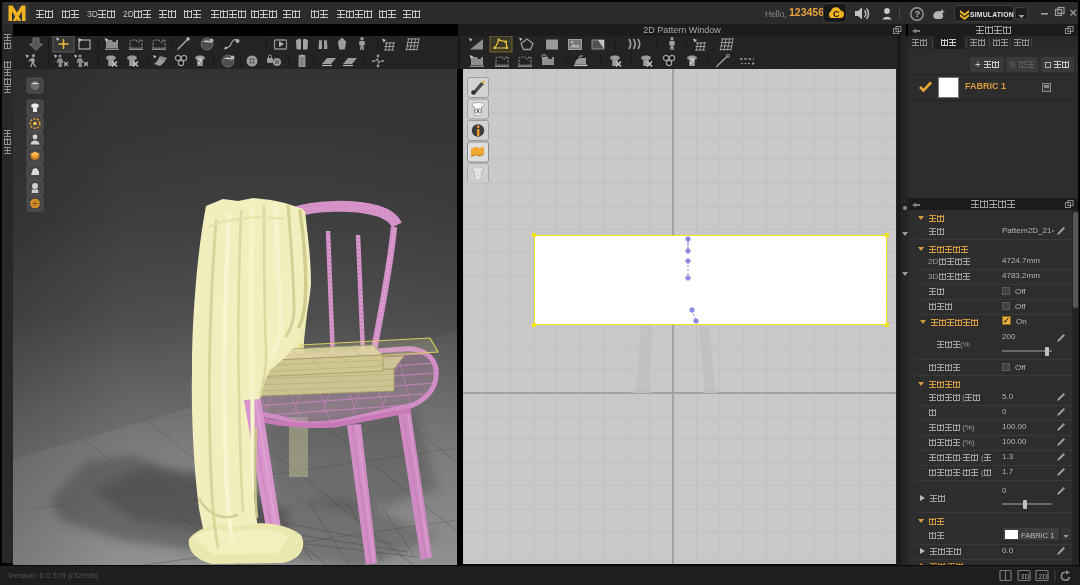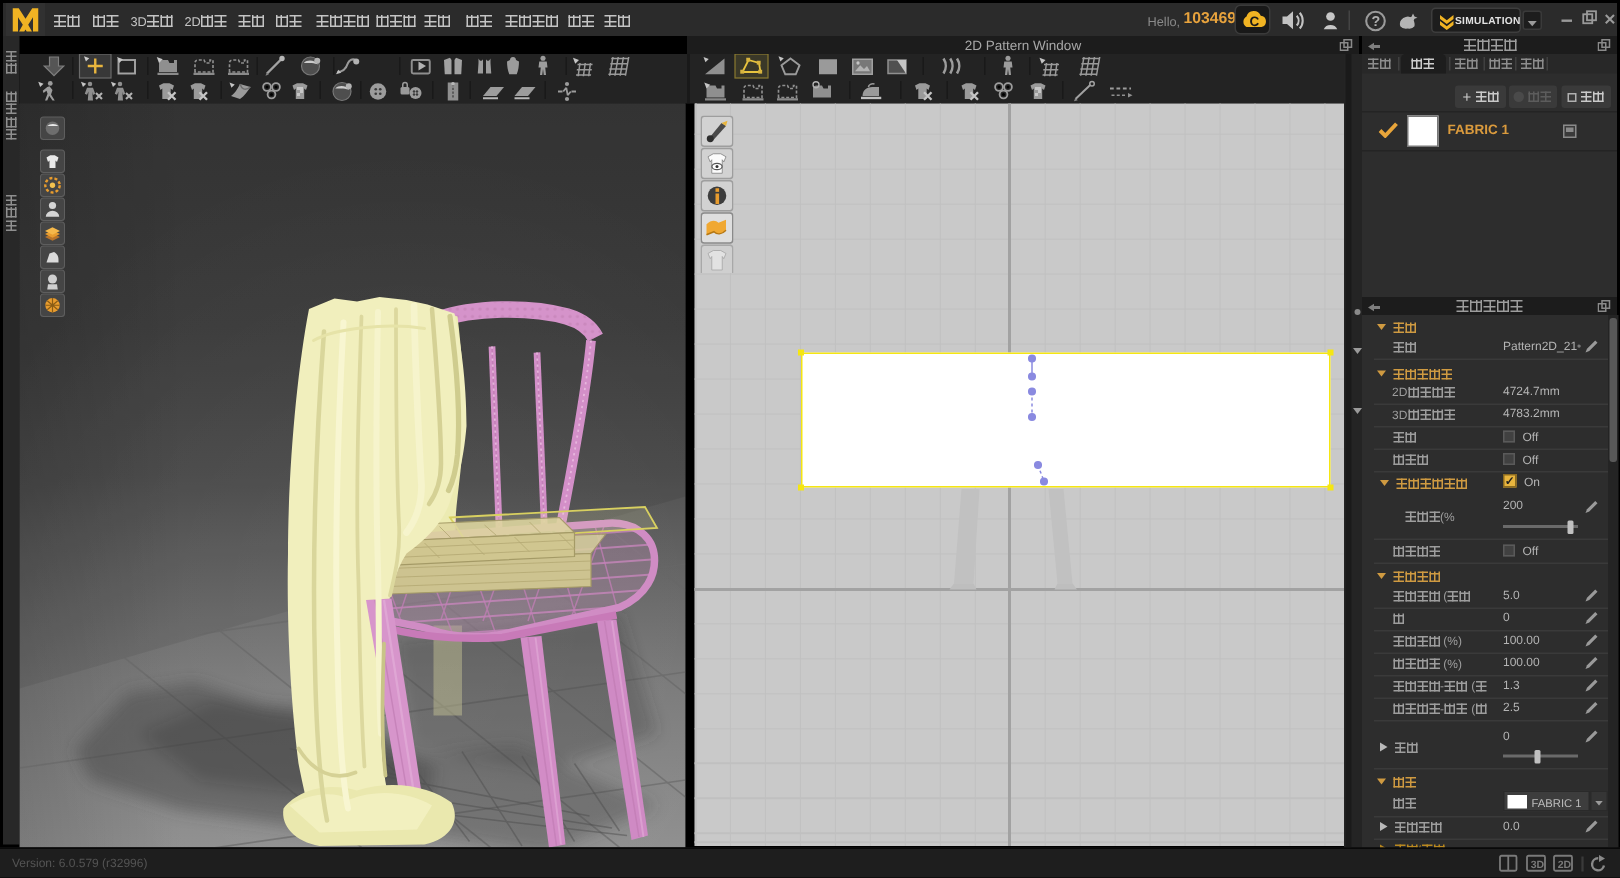--- a/index.html
+++ b/index.html
@@ -71,21 +71,21 @@
   <span class="mi" style="left:181px"><b class="g"></b><b class="h"></b></span>
   <span class="mi" style="left:208px"><b class="h"></b><b class="g"></b><b class="h"></b><b class="g"></b></span>
   <span class="mi" style="left:248px"><b class="g"></b><b class="h"></b><b class="g"></b></span>
   <span class="mi" style="left:280px"><b class="h"></b><b class="g"></b></span>
   <span class="mi" style="left:308px"><b class="g"></b><b class="h"></b></span>
   <span class="mi" style="left:334px"><b class="h"></b><b class="g"></b><b class="h"></b><b class="g"></b></span>
   <span class="mi" style="left:376px"><b class="g"></b><b class="h"></b></span>
   <span class="mi" style="left:400px"><b class="h"></b><b class="g"></b></span>
 
   <span class="abs" style="left:763px;top:7px;font-size:8.5px;color:#8a8a8a">Hello,</span>
-  <span class="abs" style="left:787px;top:4px;font-size:10.5px;font-weight:bold;color:#e8a33d">103469</span>
+  <span class="abs" style="left:787px;top:4px;font-size:10.5px;font-weight:bold;color:#e8a33d">123456</span>
   <div class="abs" style="left:821px;top:1px;width:24px;height:20px;background:#191919;border:1px solid #3a3a3a;border-radius:4px">
     <svg width="22" height="18" style="margin:1px 0 0 1px">
           <path d="M6 13 a4 4 0 0 1 0-7 a5 5 0 0 1 9.5-.5 a3.8 3.8 0 0 1 .5 7.5 Z" fill="#f0b323"></path>
           <text x="8" y="12" font-size="9" font-weight="bold" fill="#191919" font-family="Liberation Sans">C</text>
         </svg>
   </div>
   <svg class="abs" style="left:851px;top:3px" width="18" height="17">
         <path d="M2 6 h3 l4-3.5 v12 L5 11 H2 Z" fill="#c2c2c2"></path>
         <path d="M11.5 5.5 a5 5 0 0 1 0 6.5 M13.5 3.5 a8 8 0 0 1 0 10.5" stroke="#c2c2c2" stroke-width="1.4" fill="none"></path>
       </svg>
@@ -791,21 +791,21 @@
         <path d="M1 9 L2 6.5 L7.5 1 L9 2.5 L3.5 8 Z" fill="#9a9a9a"></path>
       </svg>
   <div class="rsep" style="top:414px"></div>
   <div class="lab" style="left:20px;top:417px"><b class="h" style="width:7px;height:7px"></b><b class="g" style="width:7px;height:7px"></b><b class="h" style="width:7px;height:7px"></b><b class="g" style="width:7px;height:7px"></b>-<b class="h" style="width:7px;height:7px"></b><b class="g" style="width:7px;height:7px"></b> (<b class="h" style="width:7px;height:7px"></b></div>
   <div class="val" style="left:94px;top:416px">1.3</div>
   <svg class="pencil" style="left:148px;top:416px" width="10" height="10">
         <path d="M1 9 L2 6.5 L7.5 1 L9 2.5 L3.5 8 Z" fill="#9a9a9a"></path>
       </svg>
   <div class="rsep" style="top:429px"></div>
   <div class="lab" style="left:20px;top:432px"><b class="g" style="width:7px;height:7px"></b><b class="h" style="width:7px;height:7px"></b><b class="g" style="width:7px;height:7px"></b><b class="h" style="width:7px;height:7px"></b>-<b class="g" style="width:7px;height:7px"></b><b class="h" style="width:7px;height:7px"></b> (<b class="g" style="width:7px;height:7px"></b></div>
-  <div class="val" style="left:94px;top:431px">2.5</div>
+  <div class="val" style="left:94px;top:431px">1.7</div>
   <svg class="pencil" style="left:148px;top:431px" width="10" height="10">
         <path d="M1 9 L2 6.5 L7.5 1 L9 2.5 L3.5 8 Z" fill="#9a9a9a"></path>
       </svg>
   <div class="rsep" style="top:444px"></div>
   <div class="val" style="left:94px;top:450px">0</div>
   <svg class="pencil" style="left:148px;top:450px" width="10" height="10">
         <path d="M1 9 L2 6.5 L7.5 1 L9 2.5 L3.5 8 Z" fill="#9a9a9a"></path>
       </svg>
   <div class="lab" style="left:12px;top:458px"><span class="trir"></span><b class="h" style="width:7px;height:7px"></b><b class="g" style="width:7px;height:7px"></b></div>
   <div class="slider" style="left:94px;top:467px;width:50px">

